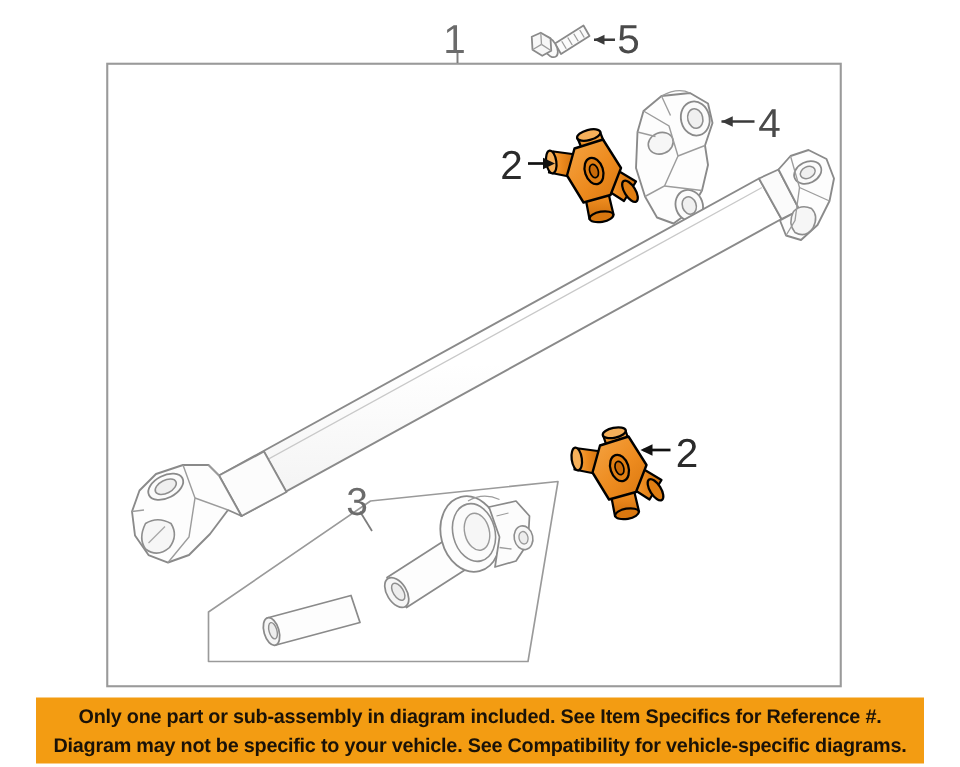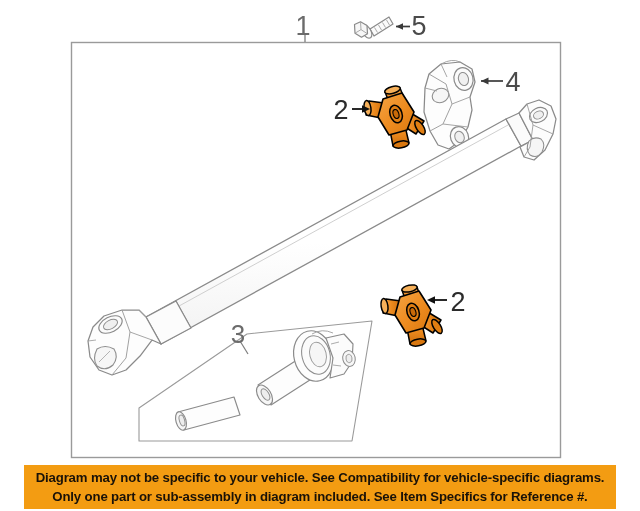--- a/index.html
+++ b/index.html
@@ -295,17 +295,17 @@
       <text x="238" y="343" font-size="26" text-anchor="middle" fill="#6b6b6b">3</text>
 
       <text x="513" y="91" font-size="27" text-anchor="middle" fill="#4a4a4a">4</text>
 
       <text x="419" y="35" font-size="27" text-anchor="middle" fill="#4a4a4a">5</text>
     </g>
 
   </svg>
 
   <div id="disclaimer-banner" style="background: rgb(243, 156, 18);">
+    <div class="ban-line" style="color: rgb(26, 18, 8);">Only one part or sub-assembly in diagram included. See Item Specifics for Reference #.</div>
     <div class="ban-line" style="color: rgb(26, 18, 8);">Diagram may not be specific to your vehicle. See Compatibility for vehicle-specific diagrams.</div>
-    <div class="ban-line" style="color: rgb(26, 18, 8);">Only one part or sub-assembly in diagram included. See Item Specifics for Reference #.</div>
   </div>
 
 </div>
 
 </body></html>

